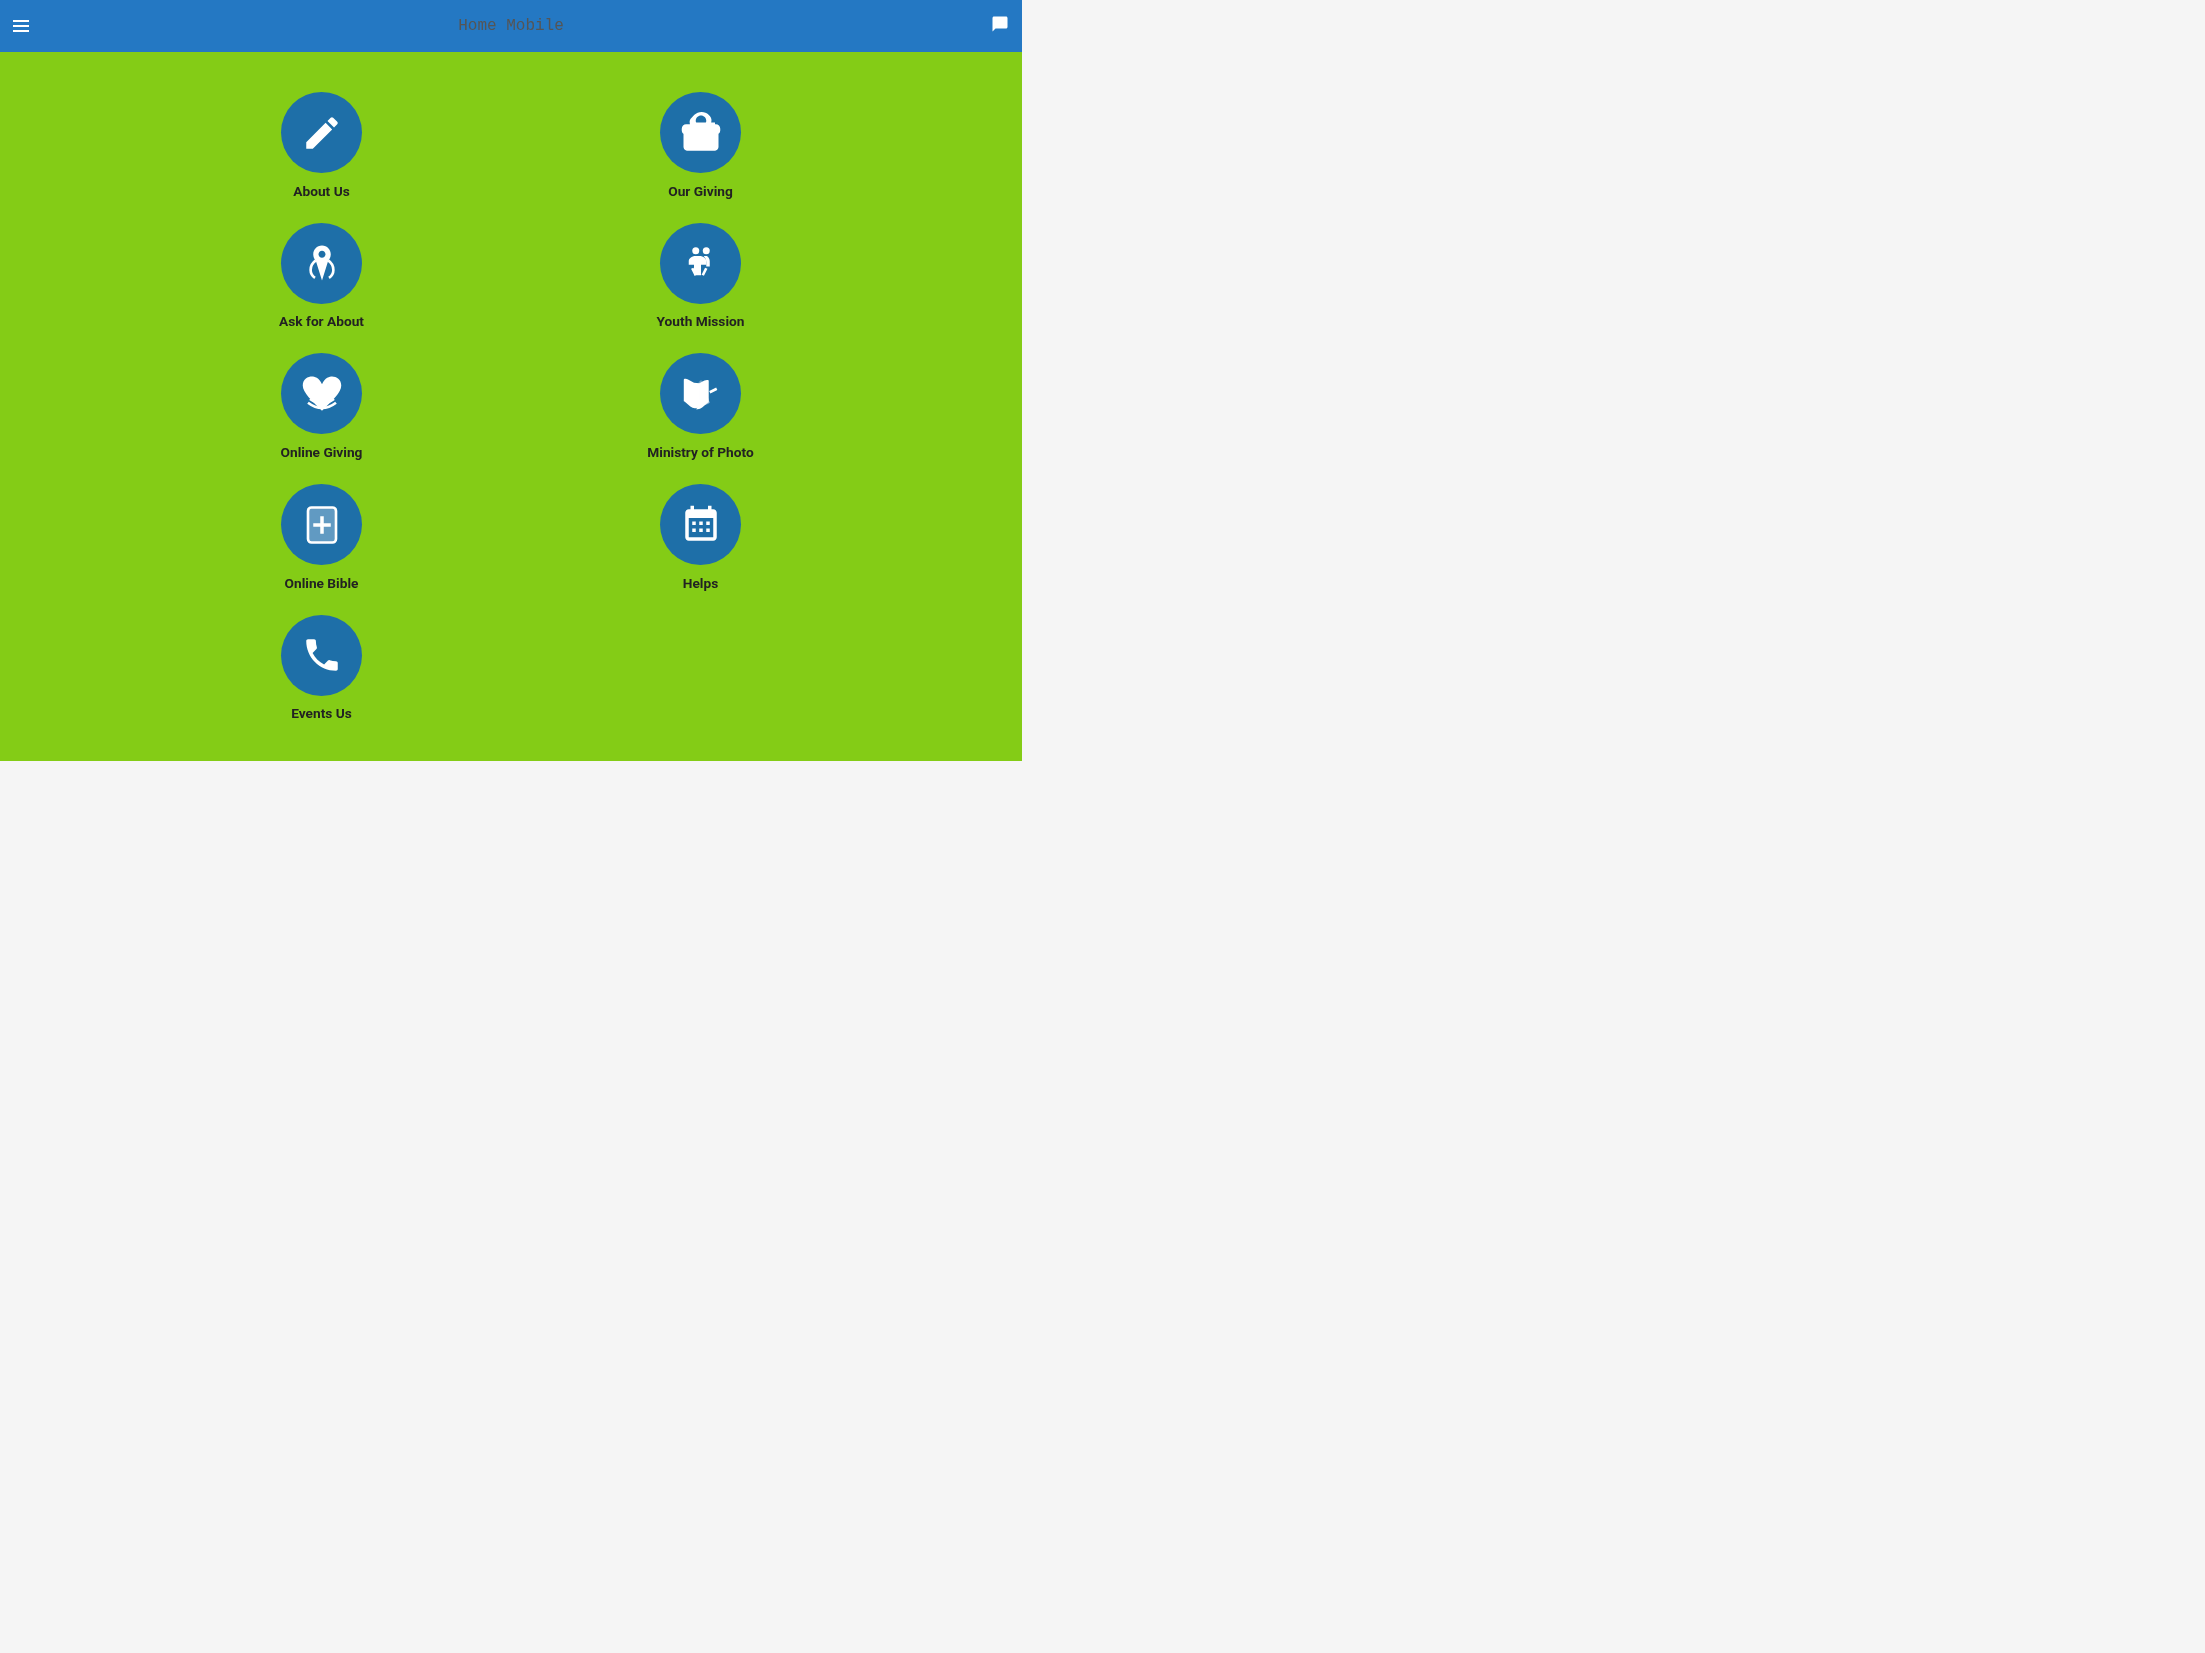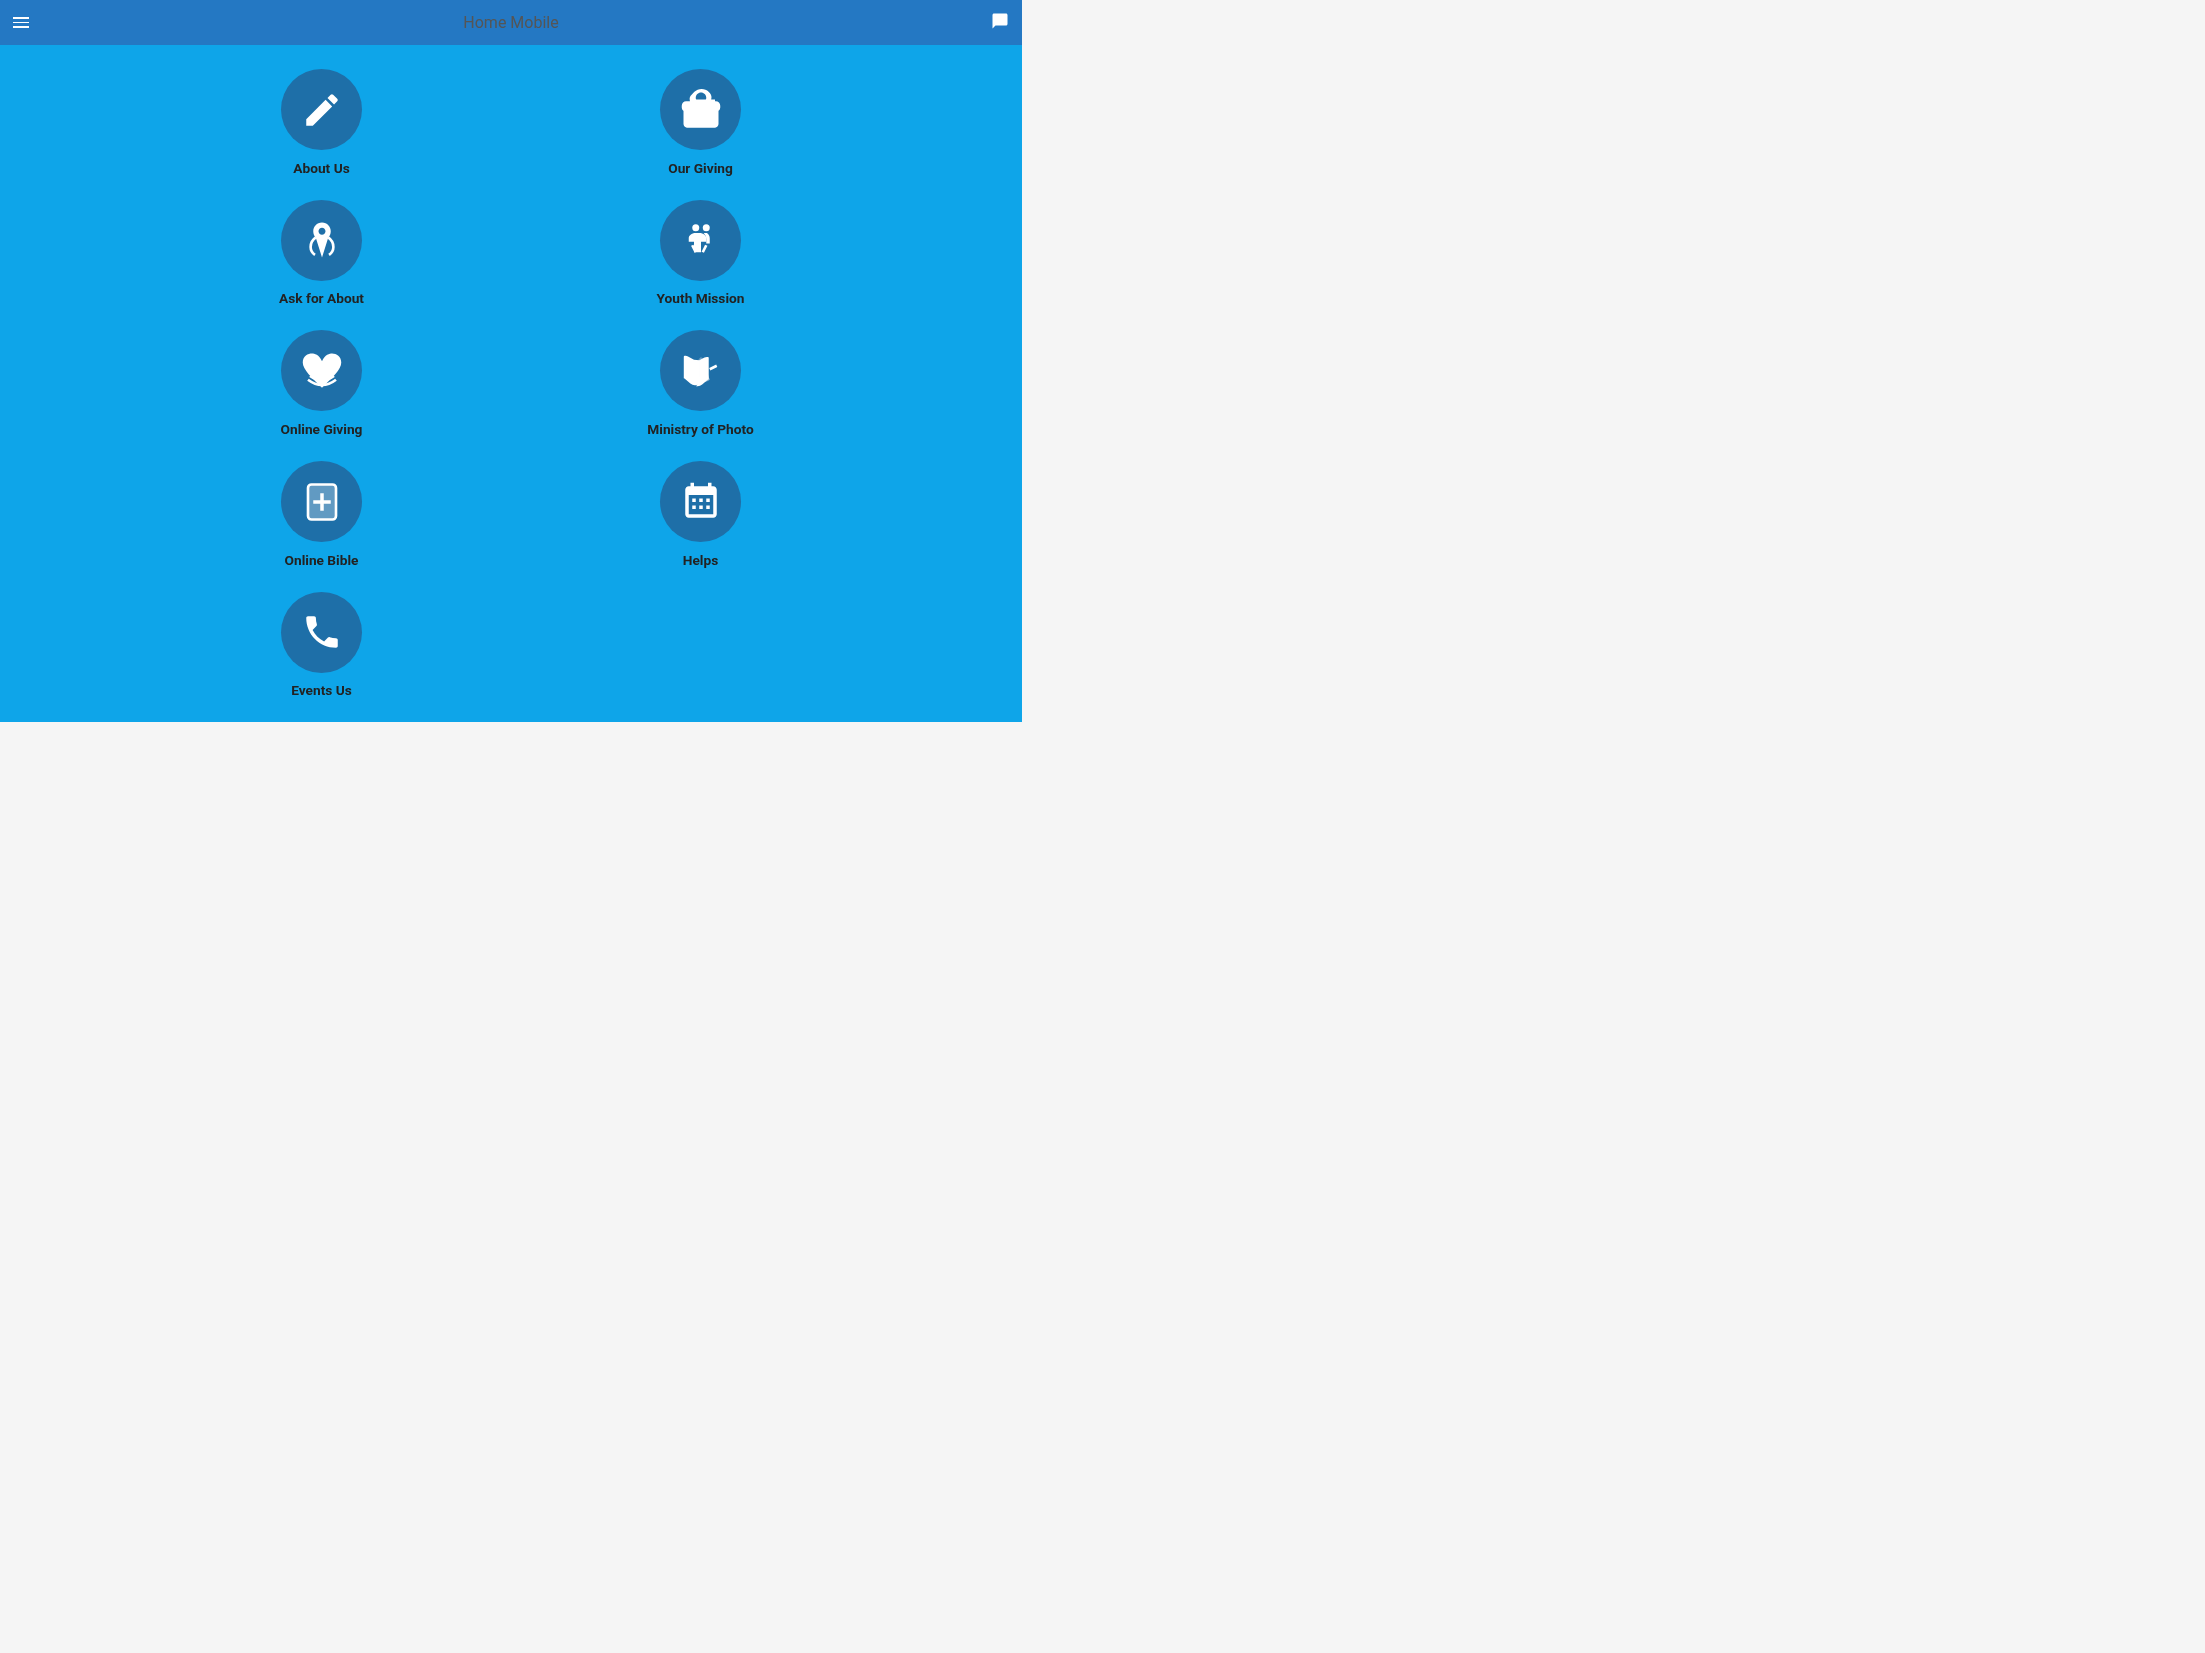--- a/index.html
+++ b/index.html
@@ -11,26 +11,27 @@
     body {
       font-family: -apple-system, BlinkMacSystemFont, 'Segoe UI', Roboto, sans-serif;
       background: #f5f5f5;
       width: 1022px;
       min-height: 765px;
     }
 
     
     .header {
       background: #2478c3;
-      height: 45px;
+      height: 52px;
       display: flex;
       align-items: center;
       justify-content: center;
       position: relative;
       padding: 0 8px;
+      font-family: Liberation Mono, monospace;
     }
 
     .header-menu-icon {
       position: absolute;
       left: 13px;
       color: white;
       font-size: 14.5px;
       cursor: pointer;
       display: flex;
       flex-direction: column;
@@ -53,22 +54,22 @@
     .header-chat-icon {
       position: absolute;
       right: 13px;
       color: white;
       font-size: 16px;
       cursor: pointer;
     }
 
     
     .main {
-      background: #0ea5e9;
-      padding: 24px 16px;
+      background: #84cc16;
+      padding: 40px 16px;
     }
 
     .grid {
       display: grid;
       grid-template-columns: 1fr 1fr;
       gap: 24px 32px;
       max-width: 726px;
       margin: 0 auto;
     }
 

